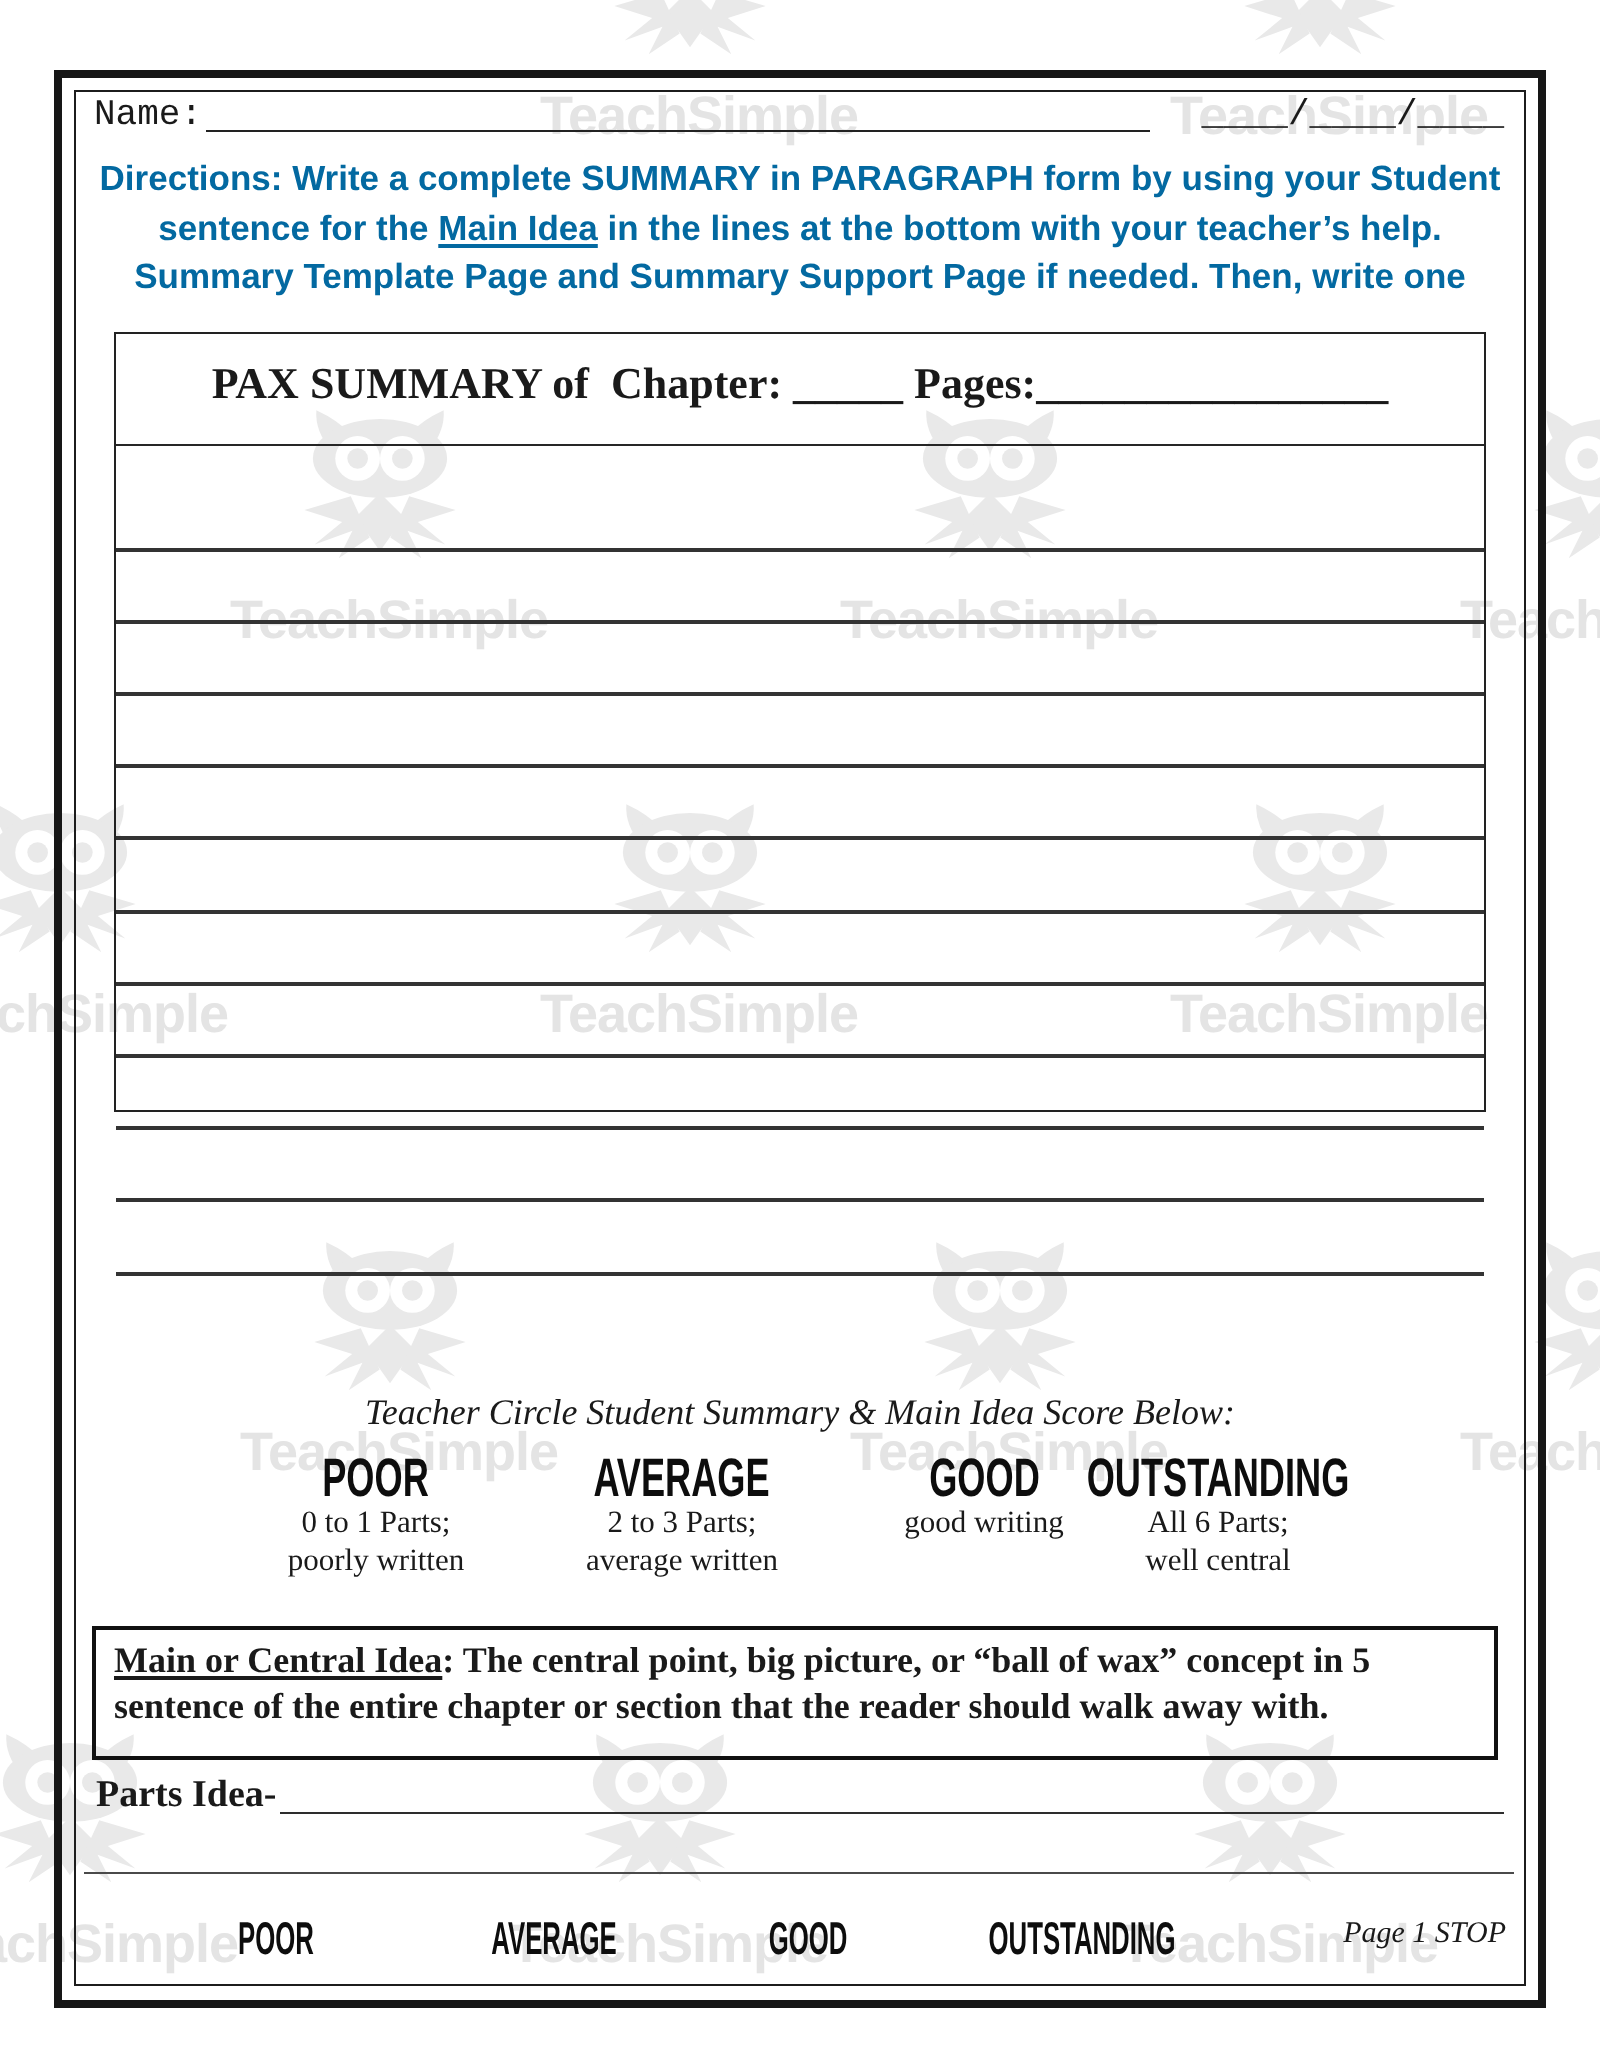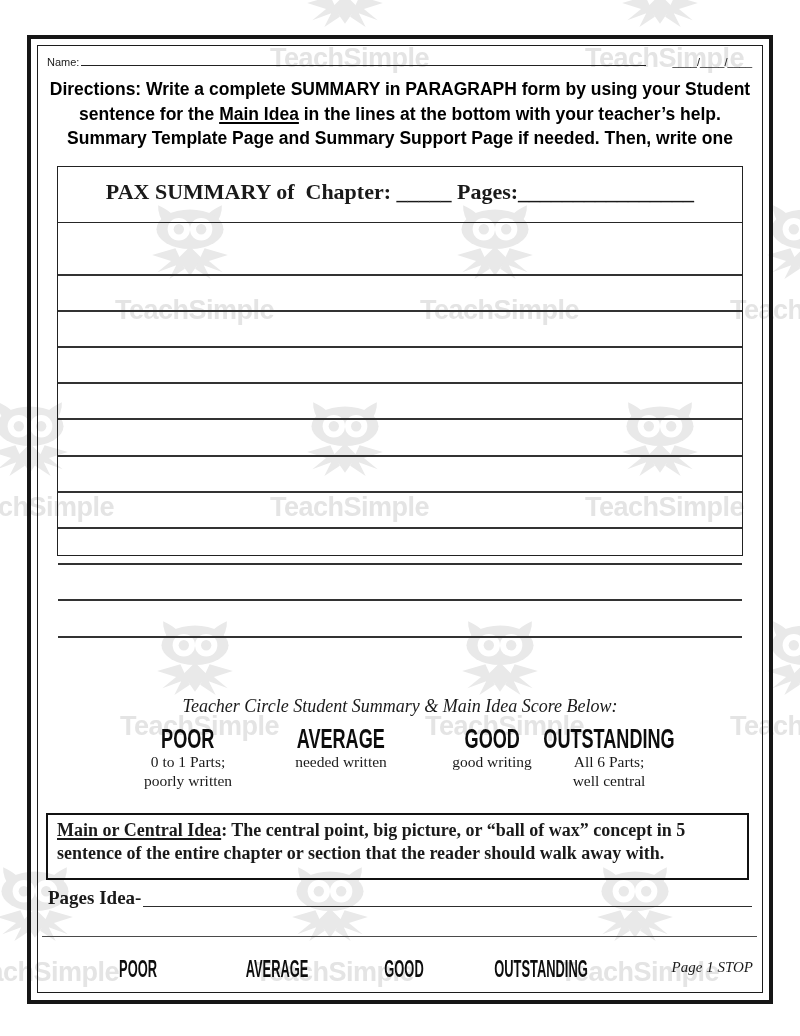--- a/index.html
+++ b/index.html
@@ -34,33 +34,33 @@
   #frame-inner {
     left: 37px; top: 45px; width: 726px; height: 948px;
     border: 1.6px solid #1c1c1c; box-sizing: border-box; z-index: 1;
   }
   .content { z-index: 2; }
 
   
   #name-row {
     left: 47px; top: 50px; width: 705px; height: 18px;
     display: flex; align-items: flex-end;
-    font-family: Liberation Sans, sans-serif;
-    font-size: 11px; font-weight: 500;
+    font-family: Liberation Mono, monospace;
+    font-size: 18px; font-weight: 500;
   }
   #name-fill { flex: 1; border-bottom: 1.8px solid #222; margin: 0 0 2px 2px; }
   #date-blanks { margin-left: 26px; white-space: pre; }
 
   
   #directions {
     left: 48px; top: 77px; width: 704px;
     text-align: center;
     font-family: "Liberation Sans", sans-serif;
     font-weight: bold; font-size: 17.5px; line-height: 24.5px;
-    color: #000000;
+    color: #0369a1;
   }
   .u { text-decoration: underline; text-decoration-thickness: 1.5px; text-underline-offset: 2px; }
 
   
   #summary-box {
     left: 57px; top: 166px; width: 686px; height: 390px;
     border: 1.8px solid #222; box-sizing: border-box;
   }
   #summary-title {
     position: absolute; left: 0; right: 0; top: 12px;
@@ -401,40 +401,41 @@
 <div id="score-heading" class="abs content">Teacher Circle Student Summary &amp; Main Idea Score Below:</div>
 
 <div id="score-grid" class="abs content">
   <div class="score-col" style="left:21px">
     <span class="score-head">POOR</span>
     <div class="score-sub">0 to 1 Parts;</div>
     <div class="score-sub">poorly written</div>
   </div>
   <div class="score-col" style="left:174px">
     <span class="score-head">AVERAGE</span>
-    <div class="score-sub">needed written</div>
+    <div class="score-sub">2 to 3 Parts;</div>
+    <div class="score-sub">average written</div>
   </div>
   <div class="score-col" style="left:325px">
     <span class="score-head">GOOD</span>
     <div class="score-sub">good writing</div>
   </div>
   <div class="score-col" style="left:442px">
     <span class="score-head">OUTSTANDING</span>
     <div class="score-sub">All 6 Parts;</div>
     <div class="score-sub">well central</div>
   </div>
 </div>
 
 <div id="idea-box" class="abs content">
   <div><span class="u">Main or Central Idea</span><span>: The central point, big picture, or “ball of wax” concept in 5</span></div>
   <div>sentence of the entire chapter or section that the reader should walk away with.</div>
 </div>
 
 <div id="main-idea-row" class="abs content">
-  <span>Pages Idea-</span>
+  <span>Parts Idea-</span>
   <span id="main-idea-fill"></span>
 </div>
 
 <div id="blank-line-2" class="abs content"></div>
 
 <div class="foot-score content" style="left:138px"><span class="score-head">POOR</span></div>
 <div class="foot-score content" style="left:277px"><span class="score-head">AVERAGE</span></div>
 <div class="foot-score content" style="left:404px"><span class="score-head">GOOD</span></div>
 <div class="foot-score content" style="left:541px"><span class="score-head">OUTSTANDING</span></div>
 <div id="page-label" class="content">Page 1 STOP</div>

